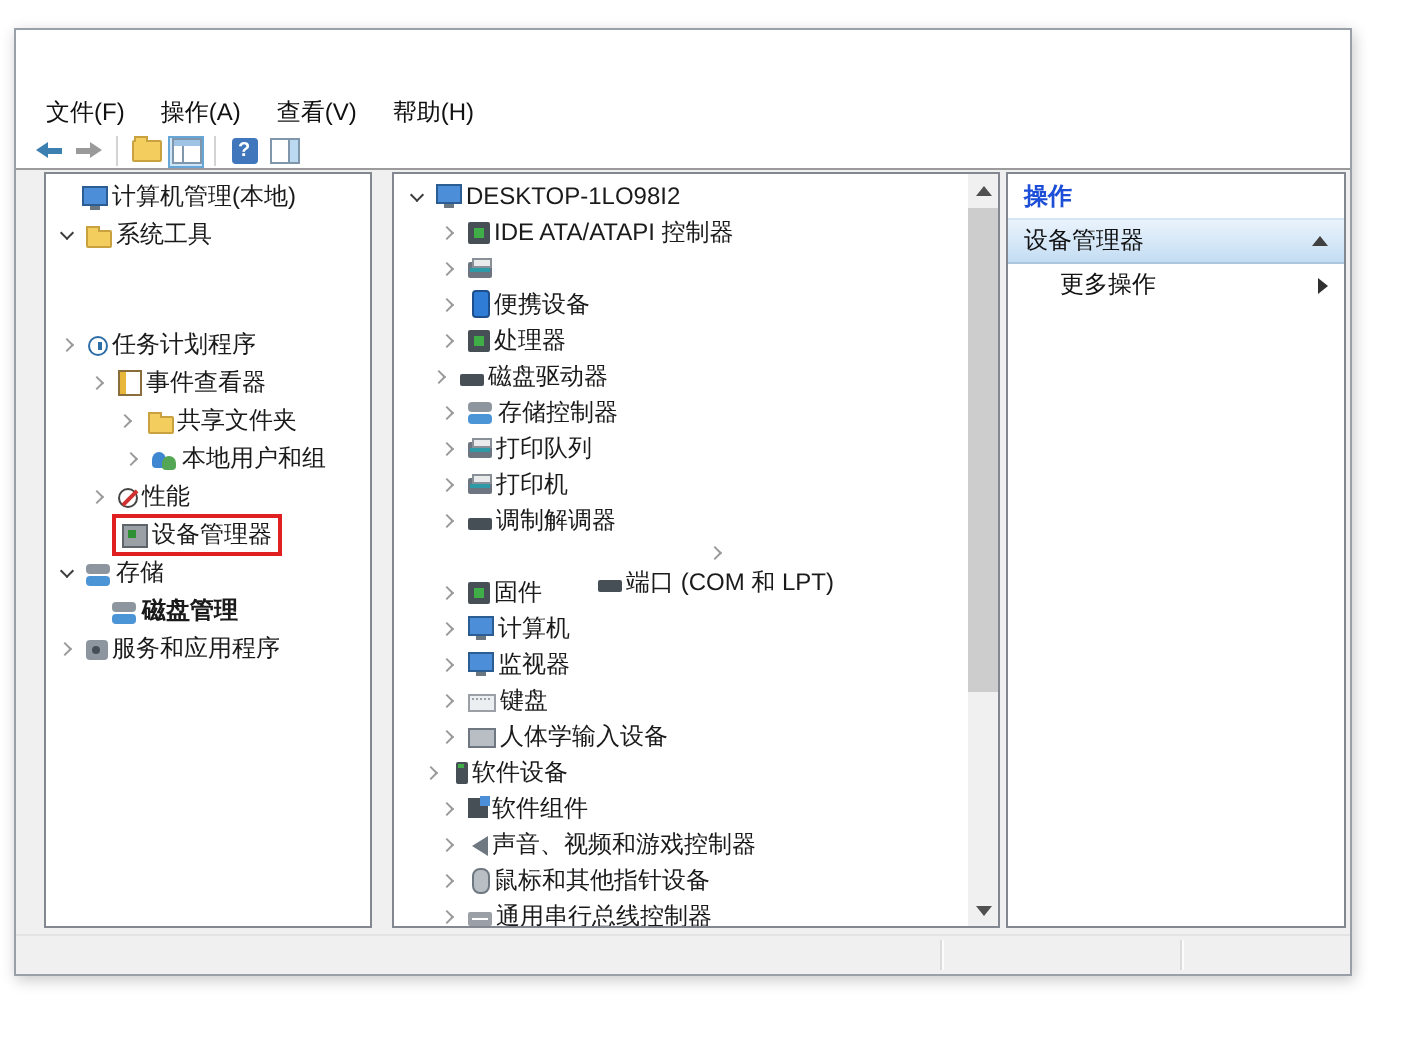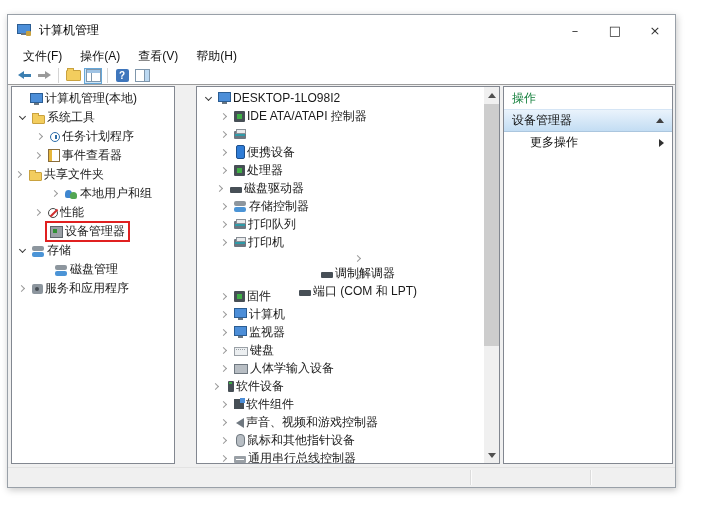--- a/index.html
+++ b/index.html
@@ -43,21 +43,21 @@
   .ico-grid{width:13px;height:11px;background:#fff;border:1px solid #7f96ab;position:relative;}
   .ico-grid:before{content:"";position:absolute;left:0;top:0;right:0;height:3px;background:#9fc3e4;}
   .ico-grid:after{content:"";position:absolute;left:4px;top:3px;bottom:0;width:1px;background:#7f96ab;}
   .ico-help{width:13px;height:13px;background:#3f76bc;border-radius:2px;color:#fff;font-weight:bold;font-size:10px;display:flex;align-items:center;justify-content:center;}
   .ico-pane{width:13px;height:11px;background:#fff;border:1px solid #7f96ab;position:relative;}
   .ico-pane:after{content:"";position:absolute;right:0;top:0;bottom:0;width:4px;background:#bcd9f2;border-left:1px solid #7f96ab;}
   .tbdivider{position:absolute;left:0;right:0;top:69px;height:1px;background:#9b9b9b;}
   
   .workarea{position:absolute;left:0;right:0;top:70px;height:382px;background:#f0f0f0;}
   .pane{position:absolute;top:1px;height:378px;background:#fff;border:1px solid #828790;box-sizing:border-box;overflow:hidden;}
-  .pane-left{left:3px;width:164px;}
+  .pane-left{left:14px;width:164px;}
   .pane-center{left:188px;width:304px;}
   .pane-right{left:495px;width:170px;}
   
   .tree{padding-top:2px;}
   .trow{height:19px;display:flex;align-items:center;white-space:nowrap;}
   .pane-center .trow{height:18px;}
   .chevbox{width:14px;height:14px;flex:none;display:flex;align-items:center;justify-content:center;}
   .chev{width:4px;height:4px;border-right:1.4px solid #9a9a9a;border-bottom:1.4px solid #9a9a9a;}
   .chev.right{transform:rotate(-45deg);margin-left:-2px;}
   .chev.down{transform:rotate(45deg);border-color:#3c3c3c;margin-top:-2px;}
@@ -103,48 +103,35 @@
   .ti-swd{width:6px;height:11px;background:#474f56;border-radius:1px;margin-left:2px;}
   .ti-swd:after{content:"";position:absolute;left:1px;top:1px;width:3px;height:2px;background:#3fae46;}
   
   .vscroll{position:absolute;top:0;right:0;bottom:0;width:15px;background:#f0f0f0;}
   .sb-btn{position:absolute;left:0;width:15px;height:16px;display:flex;align-items:center;justify-content:center;}
   .sb-up{top:0;} .sb-dn{bottom:0;}
   .sb-tri-up{width:0;height:0;border-left:4px solid transparent;border-right:4px solid transparent;border-bottom:5px solid #505050;}
   .sb-tri-dn{width:0;height:0;border-left:4px solid transparent;border-right:4px solid transparent;border-top:5px solid #505050;}
   .sb-thumb{position:absolute;left:0;top:17px;width:15px;height:242px;background:#cdcdcd;}
   
-  .ap-header{height:22px;display:flex;align-items:center;padding-left:8px;font-weight:normal;color:#15803d;}
+  .ap-header{height:22px;display:flex;align-items:center;padding-left:8px;font-weight:bold;color:#1d4ed8;}
   .ap-section{height:21px;display:flex;align-items:center;justify-content:space-between;padding:0 8px;
     background:linear-gradient(#eaf3fc,#c3ddf3);border-top:1px solid #d5e5f5;border-bottom:1px solid #abc6de;color:#111;}
   .tri-up{width:0;height:0;border-left:4px solid transparent;border-right:4px solid transparent;border-bottom:5px solid #404040;}
   .ap-more{height:21px;display:flex;align-items:center;justify-content:space-between;padding:0 8px 0 26px;color:#111;}
   .tri-right{width:0;height:0;border-top:4px solid transparent;border-bottom:4px solid transparent;border-left:5px solid #303030;}
   
   .statusbar{position:absolute;left:0;right:0;bottom:0;height:19px;background:#f0f0f0;border-top:1px solid #e3e3e3;}
   .sb-div{position:absolute;top:2px;bottom:2px;width:1px;background:#dcdcdc;border-right:1px solid #fbfbfb;}
 </style>
 </head>
 <body>
 
 <div class="window">
 
-  <div class="titlebar">
-    <span class="appicon">
-        <span class="scr"></span>
-        <span class="std"></span>
-        <span class="tool"></span>
-      </span>
-    <span class="apptitle">计算机管理</span>
-    <div class="wcontrols">
-      <div class="wbtn">–</div>
-      <div class="wbtn">□</div>
-      <div class="wbtn">×</div>
-    </div>
-  </div>
 
   <div class="menubar">
       <span class="menuitem">文件(F)</span>
       <span class="menuitem">操作(A)</span>
       <span class="menuitem">查看(V)</span>
       <span class="menuitem">帮助(H)</span>
     </div>
 
   <div class="toolbar">
       <span class="tbicon">
@@ -189,39 +176,39 @@
           </div>
           <div class="trow" style="padding-left: 3px;">
             <span class="chevbox">
               <i class="chev down"></i>
             </span>
             <span class="rowinner">
               <span class="ti ti-fol"></span>
               <span class="tlabel">系统工具</span>
             </span>
           </div>
-          <div class="trow" style="padding-left: 21px;">
+          <div class="trow" style="padding-left: 4px; margin-top: 36px;">
             <span class="chevbox">
               <i class="chev right"></i>
             </span>
             <span class="rowinner">
               <span class="ti ti-clk"></span>
               <span class="tlabel">任务计划程序</span>
             </span>
           </div>
           <div class="trow" style="padding-left: 19px;">
             <span class="chevbox">
               <i class="chev right"></i>
             </span>
             <span class="rowinner">
               <span class="ti ti-bok"></span>
               <span class="tlabel">事件查看器</span>
             </span>
           </div>
-          <div class="trow" style="">
+          <div class="trow" style=" justify-content: center;">
             <span class="chevbox">
               <i class="chev right"></i>
             </span>
             <span class="rowinner">
               <span class="ti ti-fol"></span>
               <span class="tlabel">共享文件夹</span>
             </span>
           </div>
           <div class="trow" style="padding-left: 36px;">
             <span class="chevbox">
@@ -250,21 +237,21 @@
           </div>
           <div class="trow" style="padding-left: 3px;">
             <span class="chevbox">
               <i class="chev down"></i>
             </span>
             <span class="rowinner">
               <span class="ti ti-sto"></span>
               <span class="tlabel">存储</span>
             </span>
           </div>
-          <div class="trow" style="padding-left: 26px;">
+          <div class="trow" style="padding-left: 16px; font-weight: bold;">
             <span class="chevbox"></span>
             <span class="rowinner">
               <span class="ti ti-sto"></span>
               <span class="tlabel">磁盘管理</span>
             </span>
           </div>
           <div class="trow" style="padding-left: 3px;">
             <span class="chevbox">
               <i class="chev right"></i>
             </span>
@@ -351,21 +338,21 @@
           </div>
           <div class="trow" style="padding-left: 20px;">
             <span class="chevbox">
               <i class="chev right"></i>
             </span>
             <span class="rowinner">
               <span class="ti ti-prn"></span>
               <span class="tlabel">打印机</span>
             </span>
           </div>
-          <div class="trow" style="padding-left: 20px; flex-direction: column;">
+          <div class="trow" style="padding-left: 20px;">
             <span class="chevbox">
               <i class="chev right"></i>
             </span>
             <span class="rowinner">
               <span class="ti ti-dark"></span>
               <span class="tlabel">调制解调器</span>
             </span>
           </div>
           <div class="trow" style="padding-left: 20px; flex-direction: column;">
             <span class="chevbox">

